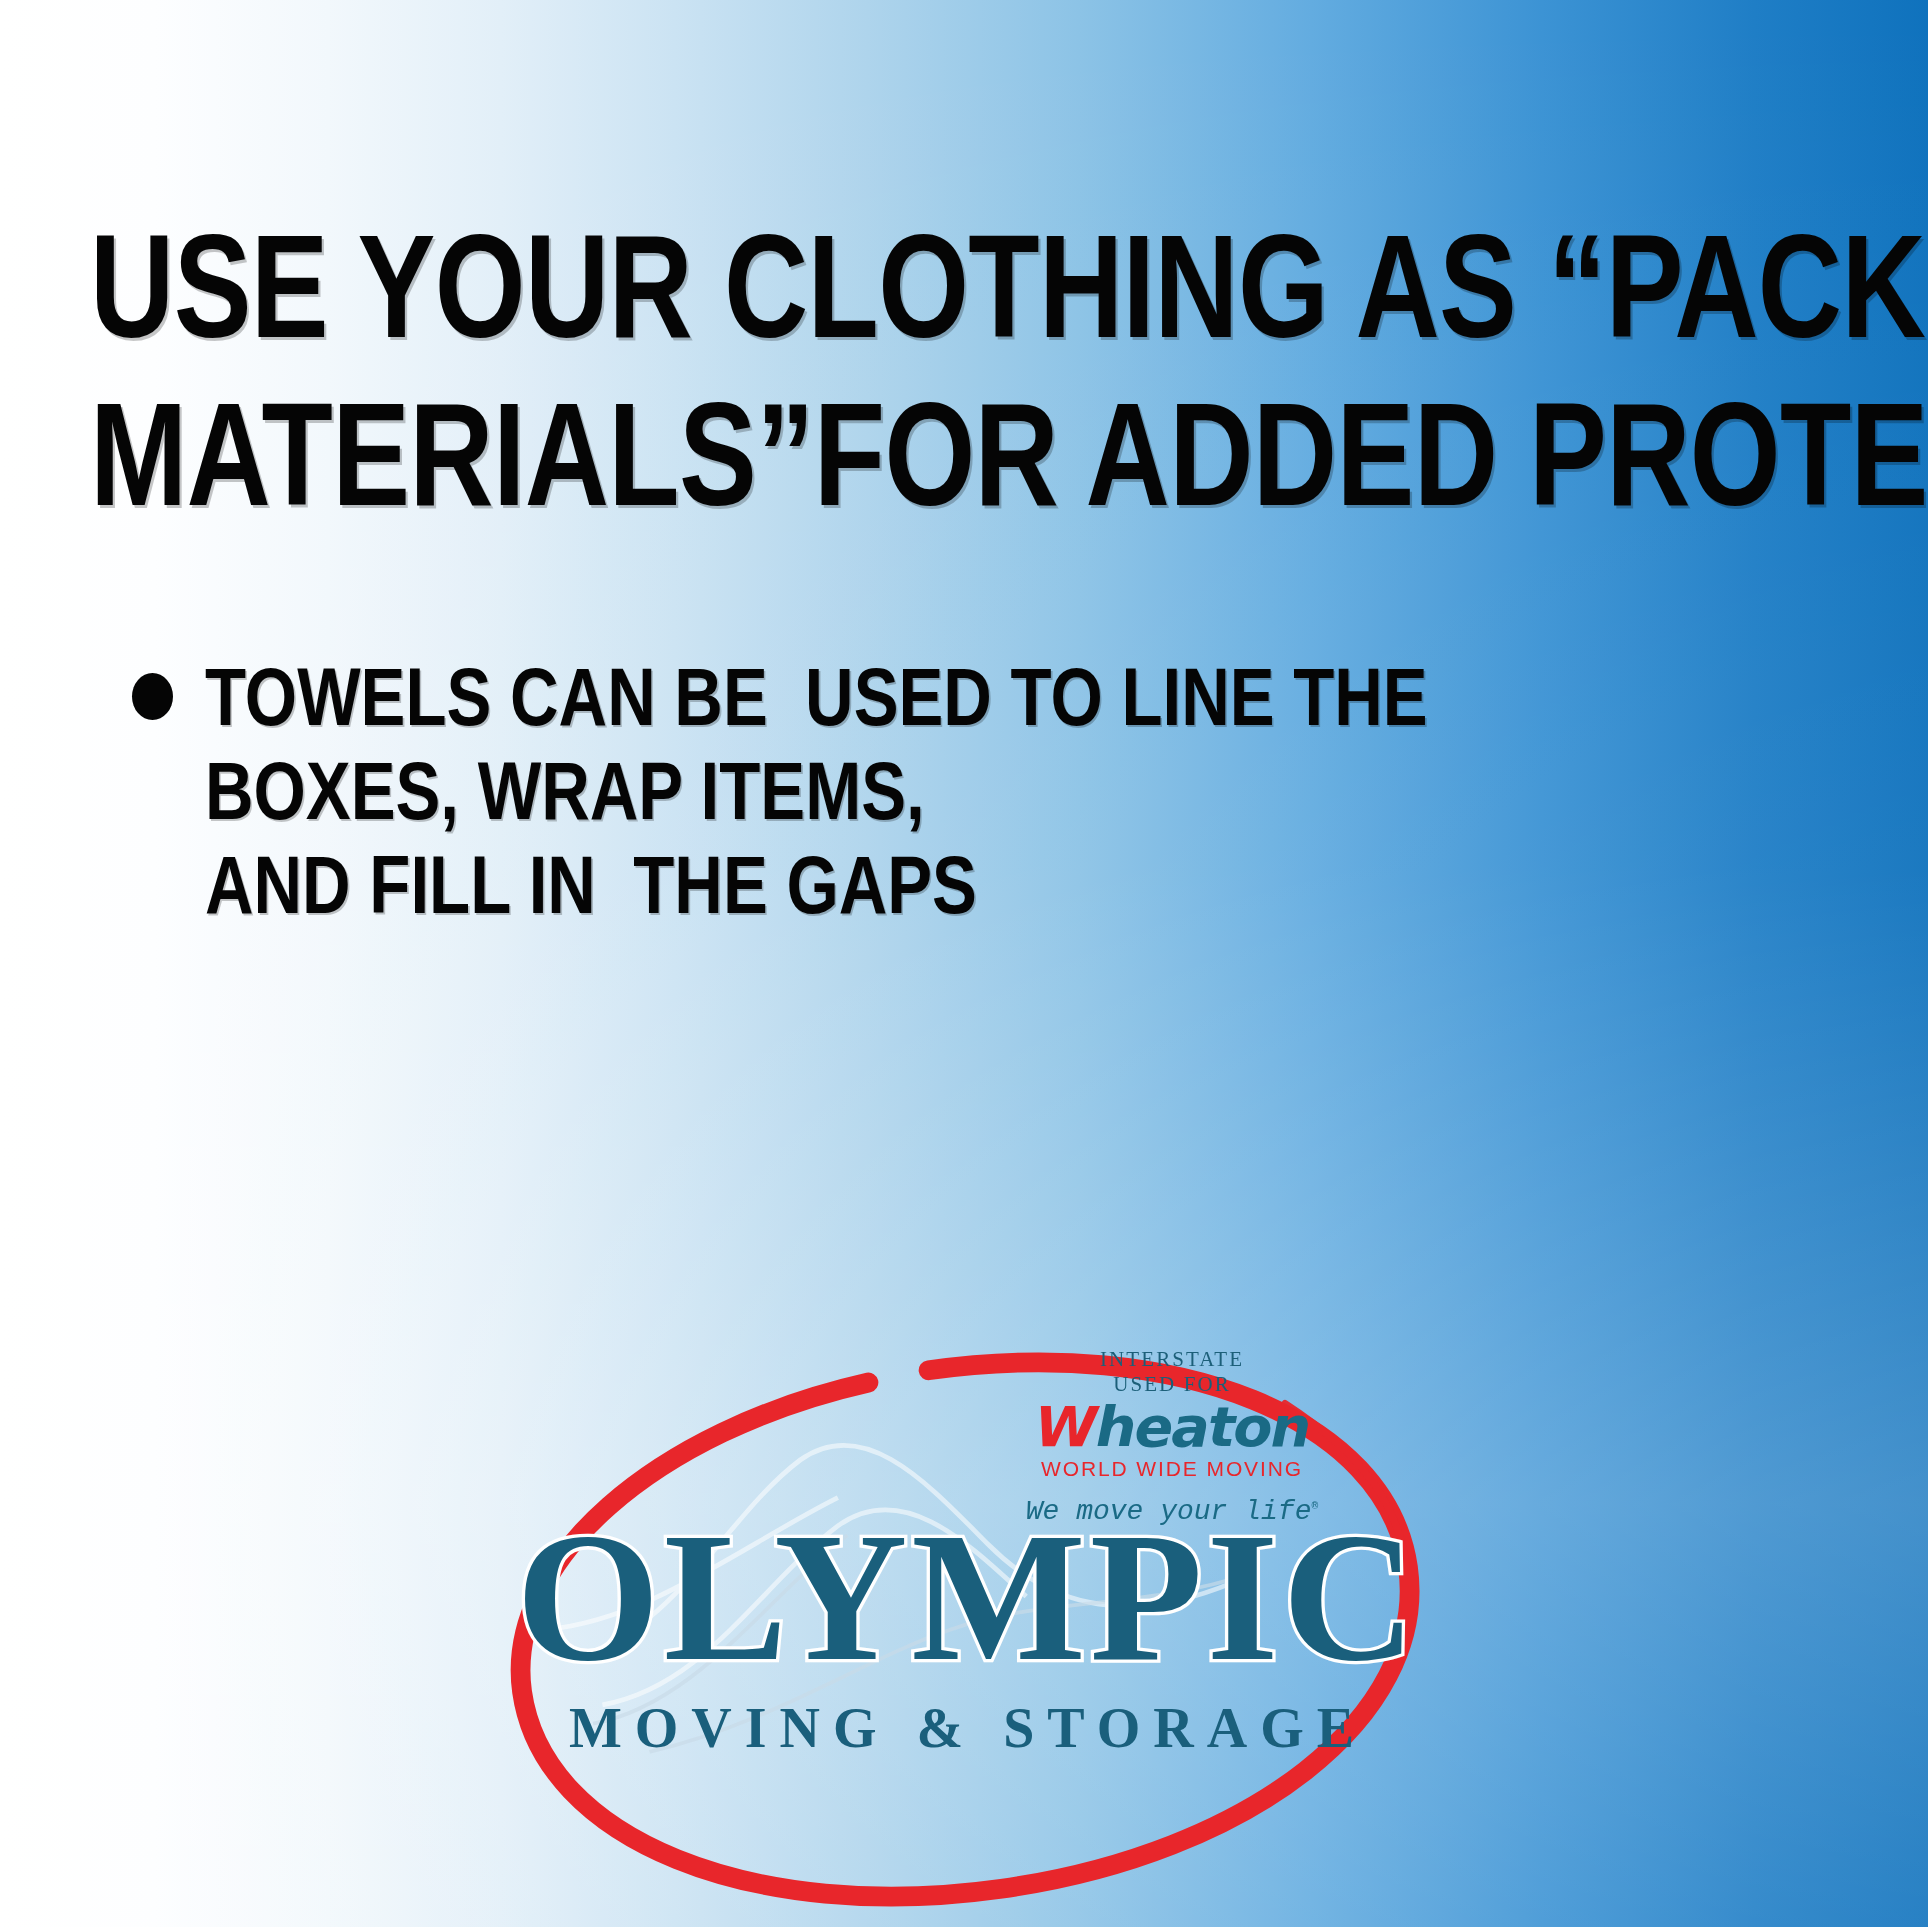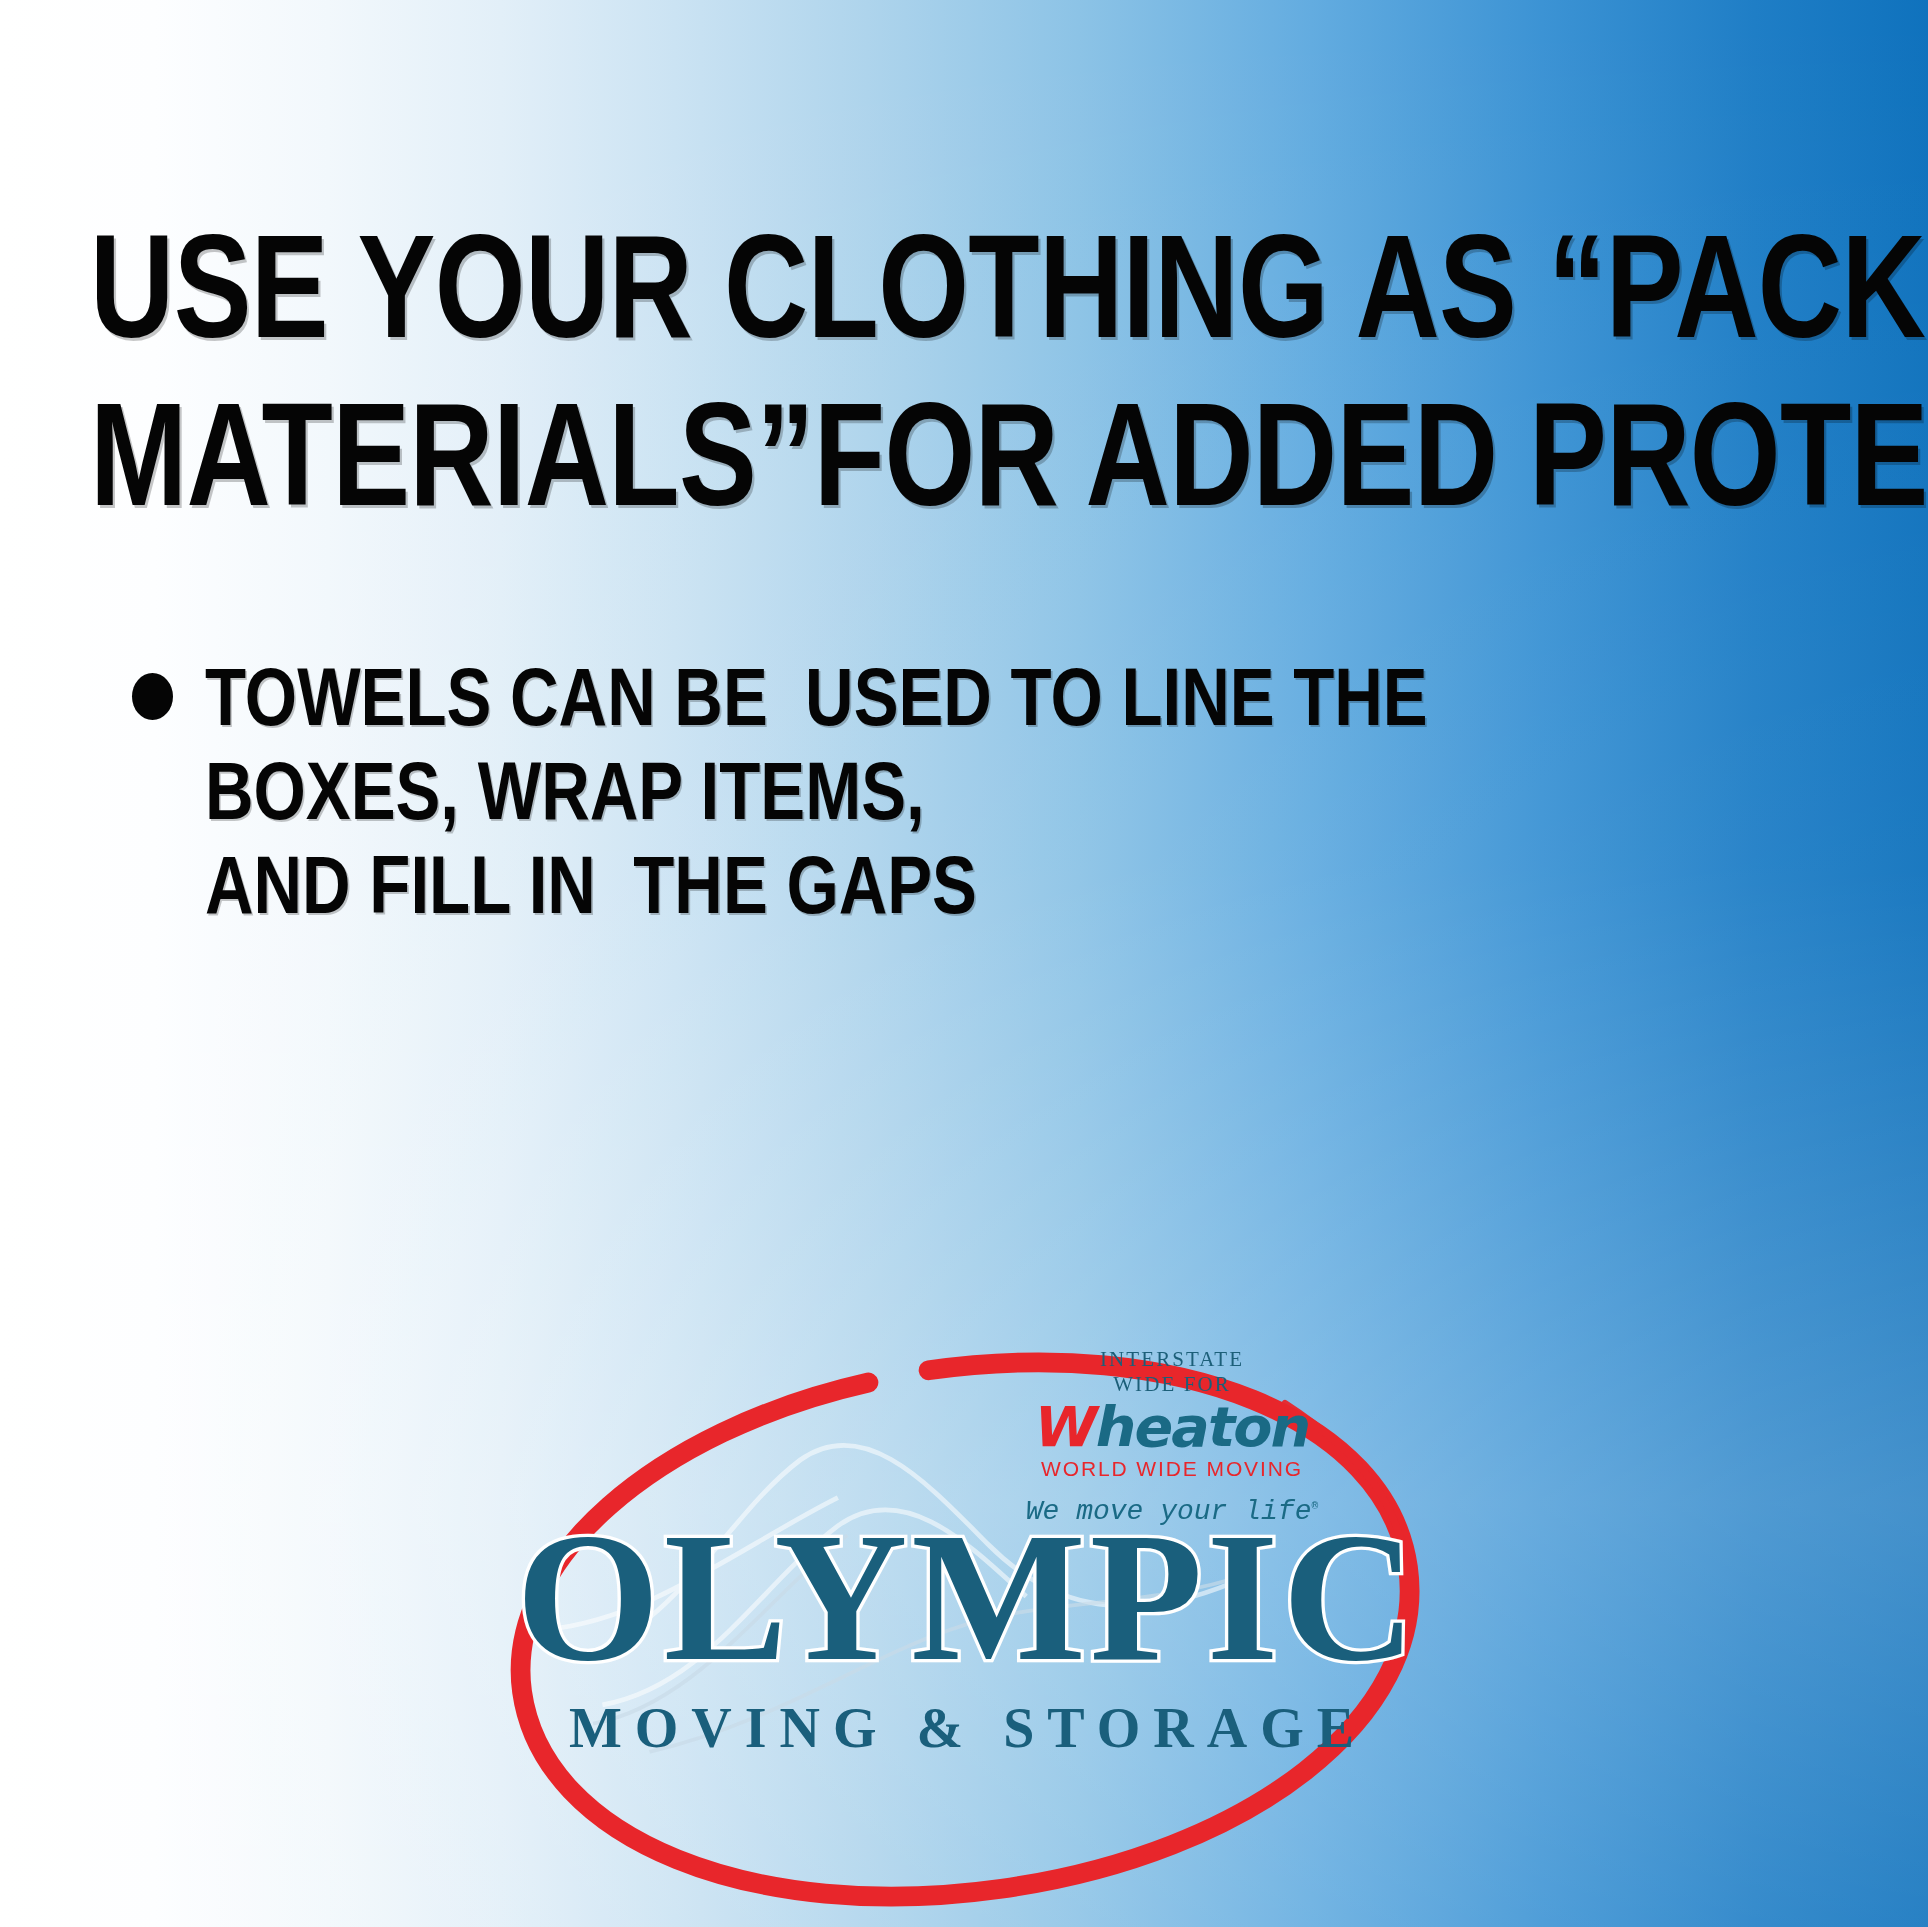--- a/index.html
+++ b/index.html
@@ -243,21 +243,21 @@
                  C60,160 240,45 470,26" fill="none" stroke="#e8262b" stroke-width="21" stroke-linecap="round"></path>
       </g>
 
       <g transform="rotate(-8 535 300)">
         <path d="M905,110 C980,175 1010,235 1008,300" fill="none" stroke="#e8262b" stroke-width="8" stroke-linecap="round" opacity="0.95"></path>
       </g>
     </svg>
 
     <div class="wheaton">
       <div class="wheaton-kicker">INTERSTATE</div>
-      <div class="wheaton-kicker">WIDE FOR</div>
+      <div class="wheaton-kicker">USED FOR</div>
       <div class="wheaton-word"><span class="w-red">W</span><span>heaton</span></div>
       <div class="wheaton-sub">WORLD WIDE MOVING</div>
       <div class="wheaton-tag"><span>We move your life</span><sup>®</sup></div>
     </div>
 
     <div class="olympic-word">OLYMPIC</div>
     <div class="olympic-sub">MOVING &amp; STORAGE</div>
 
   </div>
 

